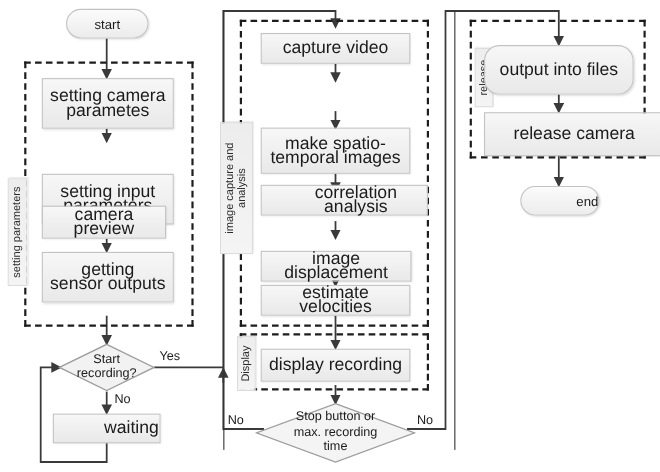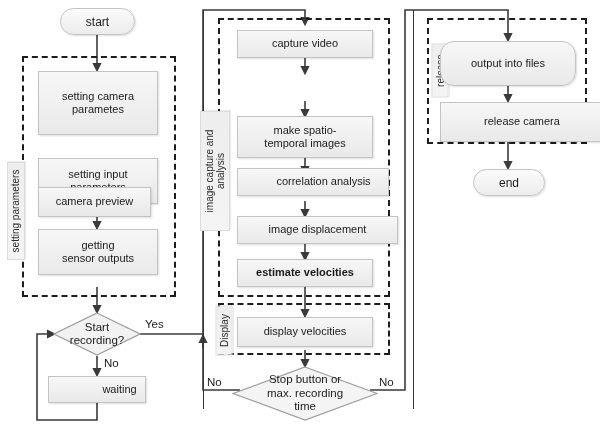--- a/index.html
+++ b/index.html
@@ -6,21 +6,21 @@
   body{font-family:"Liberation Sans","DejaVu Sans",sans-serif;}
   #canvas{position:relative;width:600px;height:429px;background:#fff;overflow:hidden;}
 
   
   .box{
     position:absolute;
     box-sizing:border-box;
     background:linear-gradient(180deg,#f7f7f7 0%,#efefef 55%,#e9e9e9 100%);
     border:1px solid #c3c3c3;
     color:#1b1b1b;
-    font-size:11px;
+    font-size:16px;
     line-height:13.5px;
     display:flex;
     align-items:center;
     justify-content:center;
     text-align:center;
     box-shadow:1px 1px 2px rgba(0,0,0,0.13);
     padding:0 3px;
   }
 
   
@@ -153,25 +153,25 @@
   </div>
 
   <div class="vlabel" style="left:413px;top:62px;width:52px;height:15px;transform:rotate(-90deg);">
     <span>release</span>
   </div>
 
   <div class="term" style="left:60px;top:8px;width:75px;height:27px;">
     <span>start</span>
   </div>
 
-  <div class="term" style="left:473px;top:169px;width:72px;height:27px;">
+  <div class="term" style="left:473px;top:169px;width:72px;height:27px;justify-content:flex-end;">
     <span>end</span>
   </div>
 
-  <div class="box" style="left:38px;top:71px;width:120px;height:64px;white-space:pre-line;">
+  <div class="box" style="left:38px;top:71px;width:120px;height:46px;white-space:pre-line;">
     <span>setting camera
 parametes</span>
   </div>
 
   <div class="box" style="left:38px;top:129px;width:120px;height:46px;white-space:pre-line;margin-top:29px;">
     <span>setting input
 parameters</span>
   </div>
 
   <div class="box" style="left:38px;top:187px;width:113px;height:30px;">
@@ -205,30 +205,30 @@
 
   <div class="box" style="left:237px;top:116px;width:136px;height:42px;white-space:pre-line;">
     <span>make spatio-
 temporal images</span>
   </div>
 
   <div class="box" style="left:237px;top:168px;width:152px;height:28px;padding-left:24px;">
     <span>correlation analysis</span>
   </div>
 
-  <div class="box" style="left:237px;top:216px;width:161px;height:28px;">
+  <div class="box" style="left:237px;top:228px;width:137px;height:28px;">
     <span>image displacement</span>
   </div>
 
-  <div class="box" style="left:237px;top:259px;width:136px;height:28px;font-weight:bold;">
+  <div class="box" style="left:237px;top:259px;width:136px;height:28px;">
     <span>estimate velocities</span>
   </div>
 
   <div class="box" style="left:237px;top:317px;width:136px;height:30px;">
-    <span>display velocities</span>
+    <span>display recording</span>
   </div>
 
   <div class="diamond" style="left:232px;top:366px;width:146px;height:55px;">
     <svg width="146" height="55" viewBox="0 0 146 55" xmlns="http://www.w3.org/2000/svg">
       <polygon points="73,1 145,27.5 73,54 1,27.5" fill="#f4f4f4" stroke="#9d9d9d" stroke-width="1.2"></polygon>
     </svg>
     <div class="dlabel" style="white-space:pre-line;">Stop button or
 max. recording
 time</div>
   </div>

